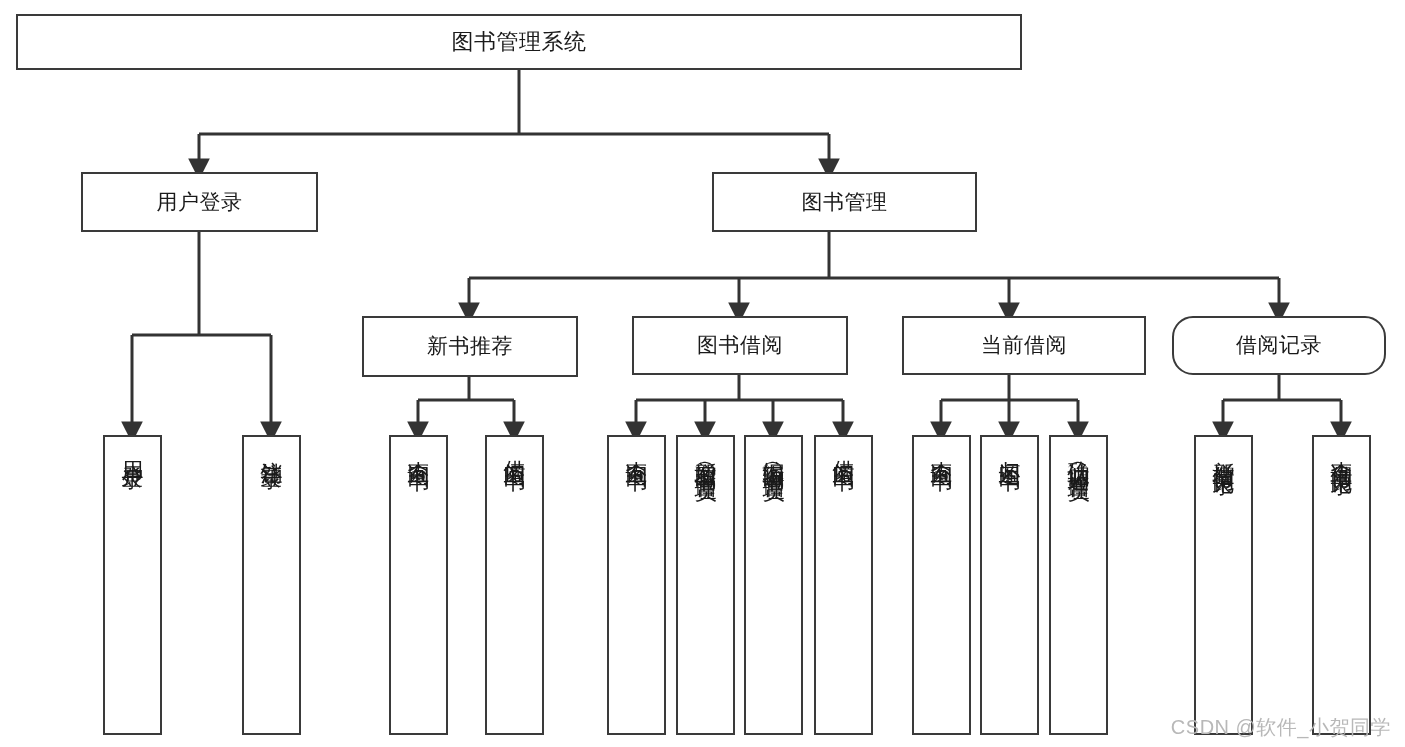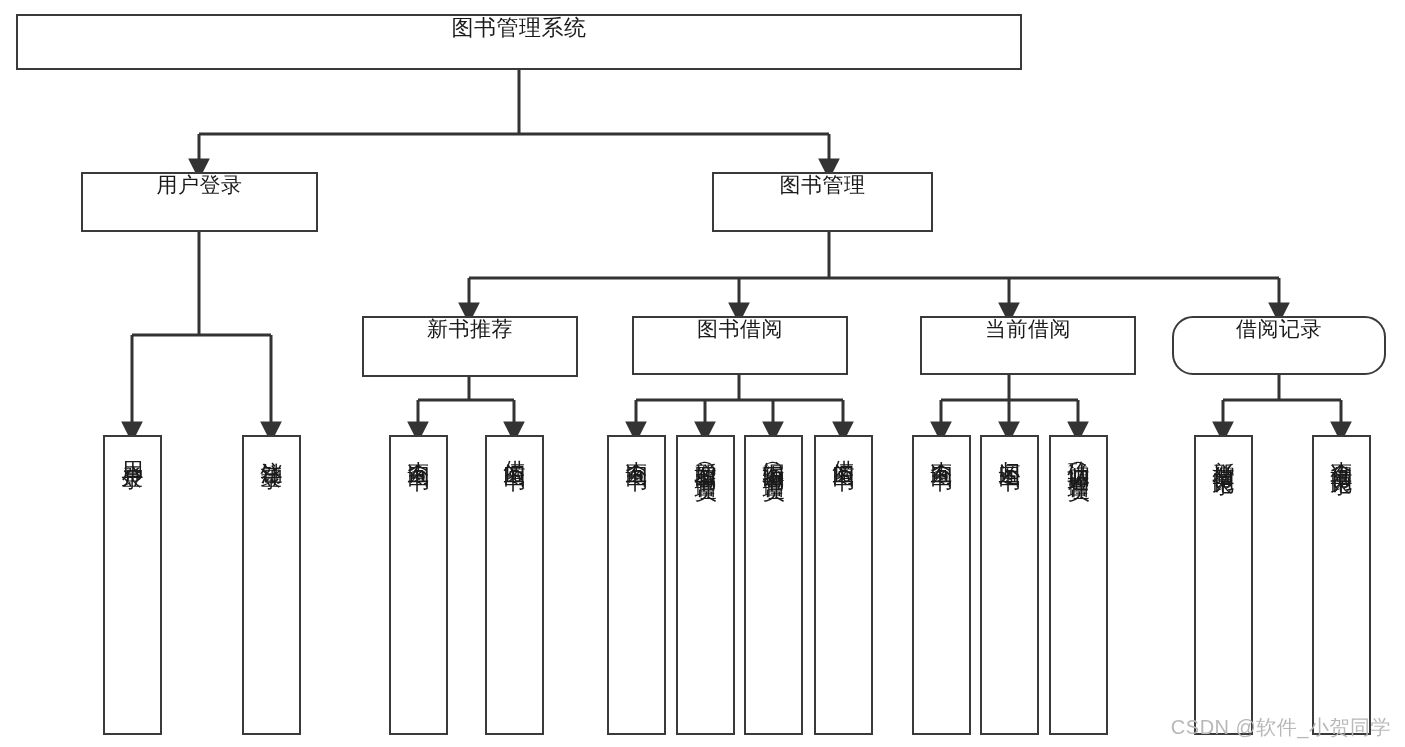--- a/index.html
+++ b/index.html
@@ -24,20 +24,21 @@
     width: 1405px;
     height: 747px;
     pointer-events: none;
   }
   .node {
     position: absolute;
     box-sizing: border-box;
     border: 2px solid #3a3a3a;
     background: #ffffff;
     display: flex;
+    align-items: center;
     justify-content: center;
     color: #1a1a1a;
   }
   .node-label {
     display: block;
     text-align: center;
     line-height: 1.05;
     white-space: nowrap;
     color: #1a1a1a;
   }
@@ -131,31 +132,31 @@
     </g>
   </svg>
 
   <div class="node horiz root" style="left:16px; top:14px; width:1006px; height:56px;">
     <span class="node-label">图书管理系统</span>
   </div>
 
   <div class="node horiz" style="left:81px; top:172px; width:237px; height:60px;">
     <span class="node-label">用户登录</span>
   </div>
-  <div class="node horiz" style="left:712px; top:172px; width:221px; height:60px;">
+  <div class="node horiz" style="left:712px; top:172px; width:265px; height:60px;">
     <span class="node-label">图书管理</span>
   </div>
 
   <div class="node horiz" style="left:362px; top:316px; width:216px; height:61px;">
     <span class="node-label">新书推荐</span>
   </div>
   <div class="node horiz" style="left:632px; top:316px; width:216px; height:59px;">
     <span class="node-label">图书借阅</span>
   </div>
-  <div class="node horiz" style="left:902px; top:316px; width:216px; height:59px;margin-left:18px;">
+  <div class="node horiz" style="left:902px; top:316px; width:244px; height:59px;">
     <span class="node-label">当前借阅</span>
   </div>
   <div class="node horiz" style="left:1172px; top:316px; width:214px; height:59px;border-radius:21px;">
     <span class="node-label">借阅记录</span>
   </div>
 
   <div class="node leaf" style="left:103px; top:435px; width:59px; height:300px;">
     <span class="node-label">用户登录</span>
   </div>
   <div class="node leaf" style="left:242px; top:435px; width:59px; height:300px;">

